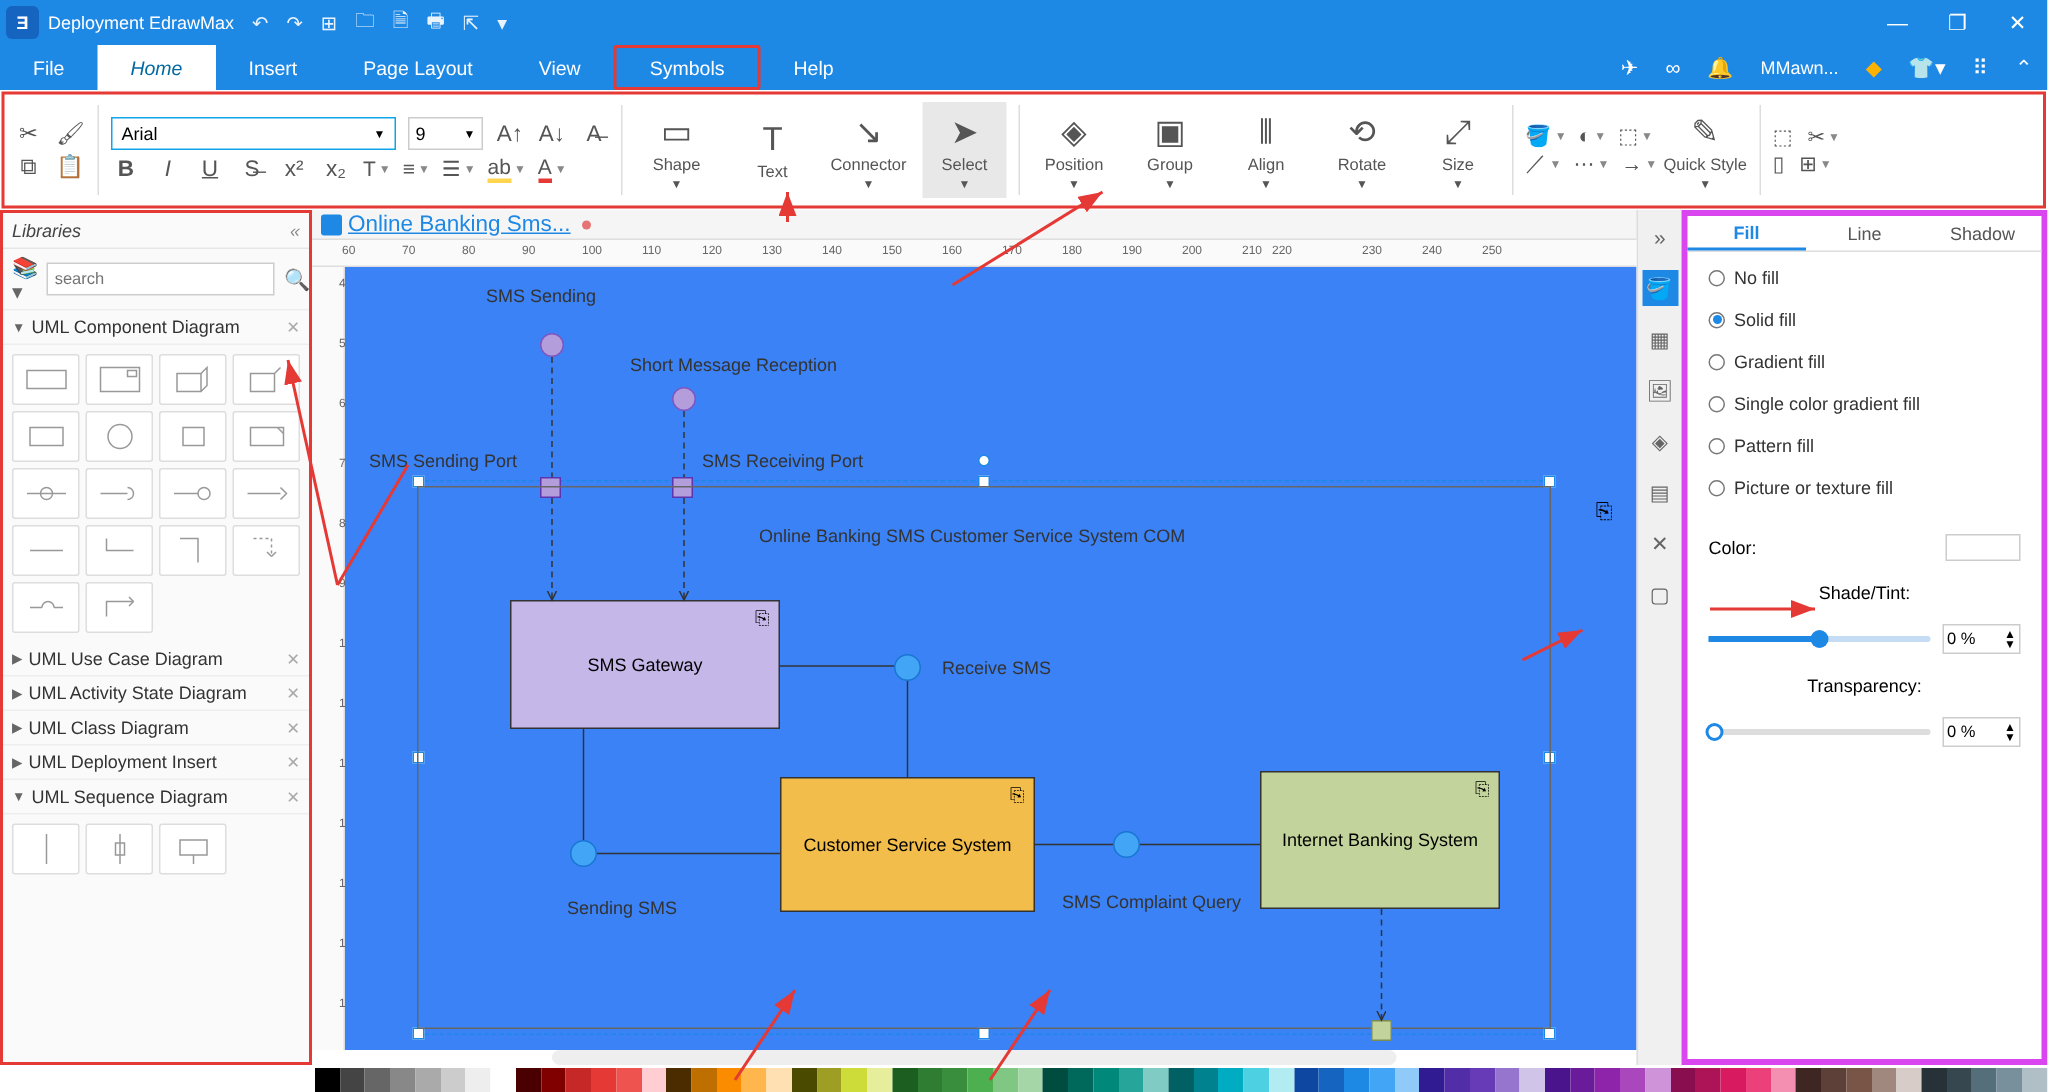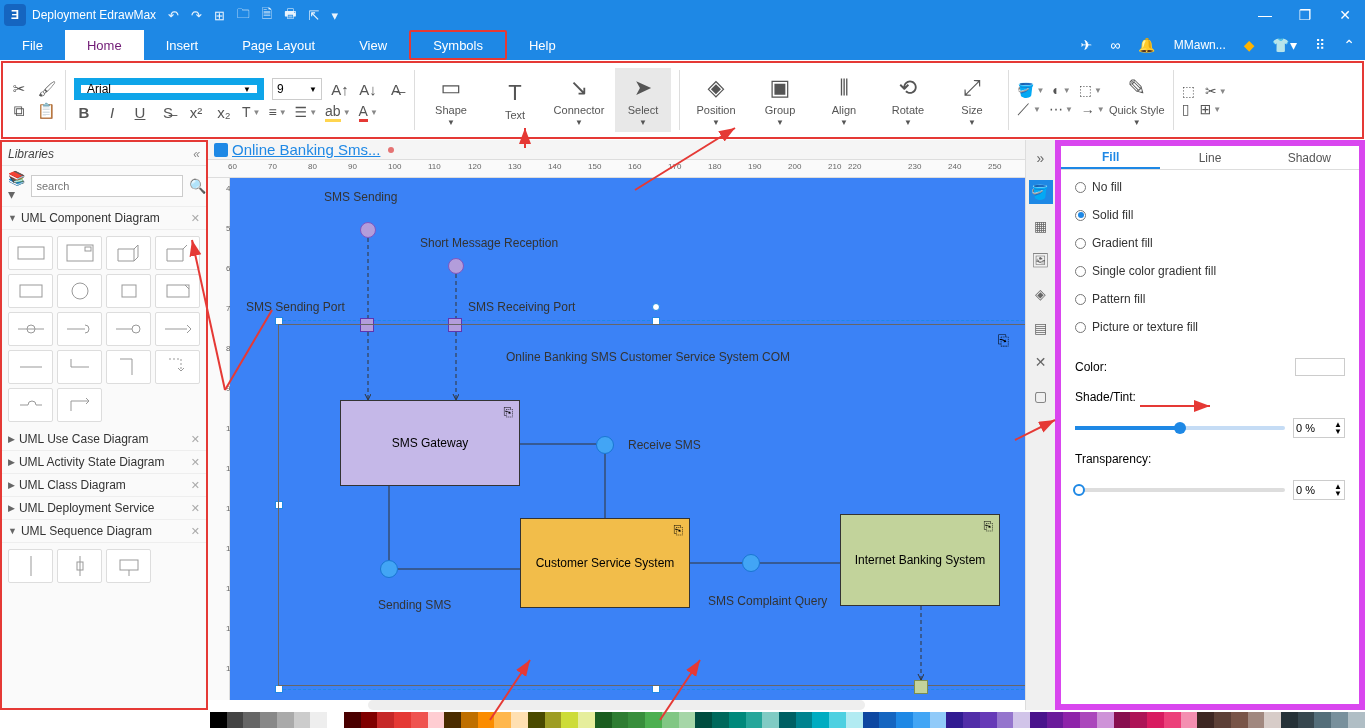--- a/index.html
+++ b/index.html
@@ -9,35 +9,35 @@
 .title-bar { height: 30px; background: #1e88e5; display: flex; align-items: center; color: #fff; font-size: 12px; }
 .title-bar .logo { width: 22px; height: 22px; background: #1565c0; border-radius: 4px; margin: 0 6px 0 4px; display:flex; align-items:center; justify-content:center; font-weight:bold; }
 .title-bar .qat { display: flex; gap: 12px; margin-left: 12px; align-items:center; }
 .title-bar .qat span { opacity: .9; font-size: 13px; }
 .title-bar .spacer { flex: 1; }
 .title-bar .winbtn { width: 40px; text-align:center; font-size:14px; }
 
 
 .menu-bar { height: 30px; background: #1e88e5; display: flex; align-items: center; color:#fff; font-size: 13px; }
 .menu-bar .menu-item { padding: 0 22px; height:100%; display:flex; align-items:center; cursor:pointer; }
-.menu-bar .menu-item.active { background:#fff; color:#701a75; }
+.menu-bar .menu-item.active { background:#fff; color:#0369a1;font-style:italic; }
 .menu-bar .menu-item.highlighted { border: 2px solid #e53935; border-radius:2px; }
 .menu-bar .right-icons { margin-left:auto; display:flex; gap:18px; padding-right:10px; align-items:center; }
 .menu-bar .right-icons span { font-size:14px; }
 
 
 .ribbon { height: 78px; border: 2px solid #e53935; margin:1px; display:flex; align-items:center; padding: 2px 6px; gap: 4px; }
 .ribbon .sep { width:1px; height:60px; background:#ddd; margin:0 4px; }
 .rb-group { display:flex; flex-direction:column; gap:2px; }
 .rb-row { display:flex; gap:8px; align-items:center; }
 .rb-ico { width:20px; height:20px; display:flex; align-items:center; justify-content:center; color:#555; font-size:15px; }
 .rb-big { display:flex; flex-direction:column; align-items:center; justify-content:center; width:56px; height:64px; font-size:11px; color:#555; gap:2px; cursor:pointer; }
 .rb-big .bi { font-size:22px; height:28px; display:flex; align-items:center;}
 .rb-big.selected { background:#e8e8e8; }
-.font-sel { border:7px solid #0ea5e9; height:22px; width:190px; font-size:12px; padding:0 6px; display:flex; align-items:center; justify-content:space-between; }
+.font-sel { border:1px solid #0ea5e9; height:22px; width:190px; font-size:12px; padding:0 6px; display:flex; align-items:center; justify-content:space-between; }
 .size-sel { border:1px solid #ccc; height:22px; width:50px; font-size:12px; padding:0 4px; display:flex; align-items:center; justify-content:space-between; }
 .rb-dd { display:flex; align-items:center; gap:2px; color:#555; font-size:14px; }
 .rb-dd .car { font-size:8px; color:#888; }
 
 
 .main { display:flex; height: calc(728px - 30px - 30px - 82px - 16px); }
 .left-panel { width:208px; border:2px solid #e53935; display:flex; flex-direction:column; background:#fafafa; position:relative;}
 .lp-head { display:flex; align-items:center; height:24px; padding:0 6px; font-size:12px; color:#444; border-bottom:1px solid #e5e5e5;font-style:italic; }
 .lp-head .collapse { margin-left:auto; font-size:12px; color:#888;}
 .lp-search { display:flex; align-items:center; padding:4px 6px; gap:6px; border-bottom:1px solid #eee;}
@@ -74,21 +74,21 @@
 .comp .comp-ico { position:absolute; top:4px; right:6px; font-size:12px; }
 .port-sq { position:absolute; width:14px; height:14px; background:#b39ddb; border:1px solid #5e35b1; }
 .ball { position:absolute; width:18px; height:18px; border-radius:50%; border:1px solid #1976d2; background:#42a5f5;}
 .lbl { position:absolute; font-size:12px; color:#333; }
 .purple-ball { position:absolute; width:16px; height:16px; border-radius:50%; background:#b39ddb; border:1px solid #7e57c2;}
 
 
 .right-rail { width:30px; background:#f0f0f0; display:flex; flex-direction:column; align-items:center; gap:10px; padding-top:6px; border-left:1px solid #ddd;}
 .right-rail .ri { width:24px; height:24px; display:flex; align-items:center; justify-content:center; color:#666; font-size:14px;}
 .right-rail .ri.active { background:#1e88e5; color:#fff; }
-.right-panel { width:310px; border:6px solid #d946ef; background:#fff; display:flex; flex-direction:column; font-size:12px; }
+.right-panel { width:244px; border:4px solid #d946ef; background:#fff; display:flex; flex-direction:column; font-size:12px;text-align:center; }
 .rp-tabs { display:flex; border-bottom:1px solid #ddd; height:24px;}
 .rp-tab { flex:1; display:flex; align-items:center; justify-content:center; font-size:12px; color:#555;}
 .rp-tab.active { color:#1e88e5; border-bottom:2px solid #1e88e5; font-weight:600;}
 .rp-body { padding:10px 14px; display:flex; flex-direction:column; gap:14px; }
 .radio-row { display:flex; align-items:center; gap:6px; font-size:12px; color:#333;}
 .radio { width:11px; height:11px; border:1px solid #777; border-radius:50%; display:inline-flex; align-items:center; justify-content:center;}
 .radio.sel::after { content:''; width:6px; height:6px; background:#1e88e5; border-radius:50%;}
 .rp-line { display:flex; align-items:center; justify-content:space-between;}
 .swatch { width:50px; height:18px; border:1px solid #ccc;}
 .slider { flex:1; height:4px; background:#c5dcf5; position:relative; border-radius:2px;}
@@ -410,21 +410,21 @@
         <span>UML Activity State Diagram</span>
         <span class="x">✕</span>
       </div>
     <div class="lib-section">
         <span class="tri">▶</span>
         <span>UML Class Diagram</span>
         <span class="x">✕</span>
       </div>
     <div class="lib-section">
         <span class="tri">▶</span>
-        <span>UML Deployment Service</span>
+        <span>UML Deployment Insert</span>
         <span class="x">✕</span>
       </div>
     <div class="lib-section">
         <span class="tri">▼</span>
         <span>UML Sequence Diagram</span>
         <span class="x">✕</span>
       </div>
     <div class="lib-grid">
       <div class="lib-cell">
           <svg>

